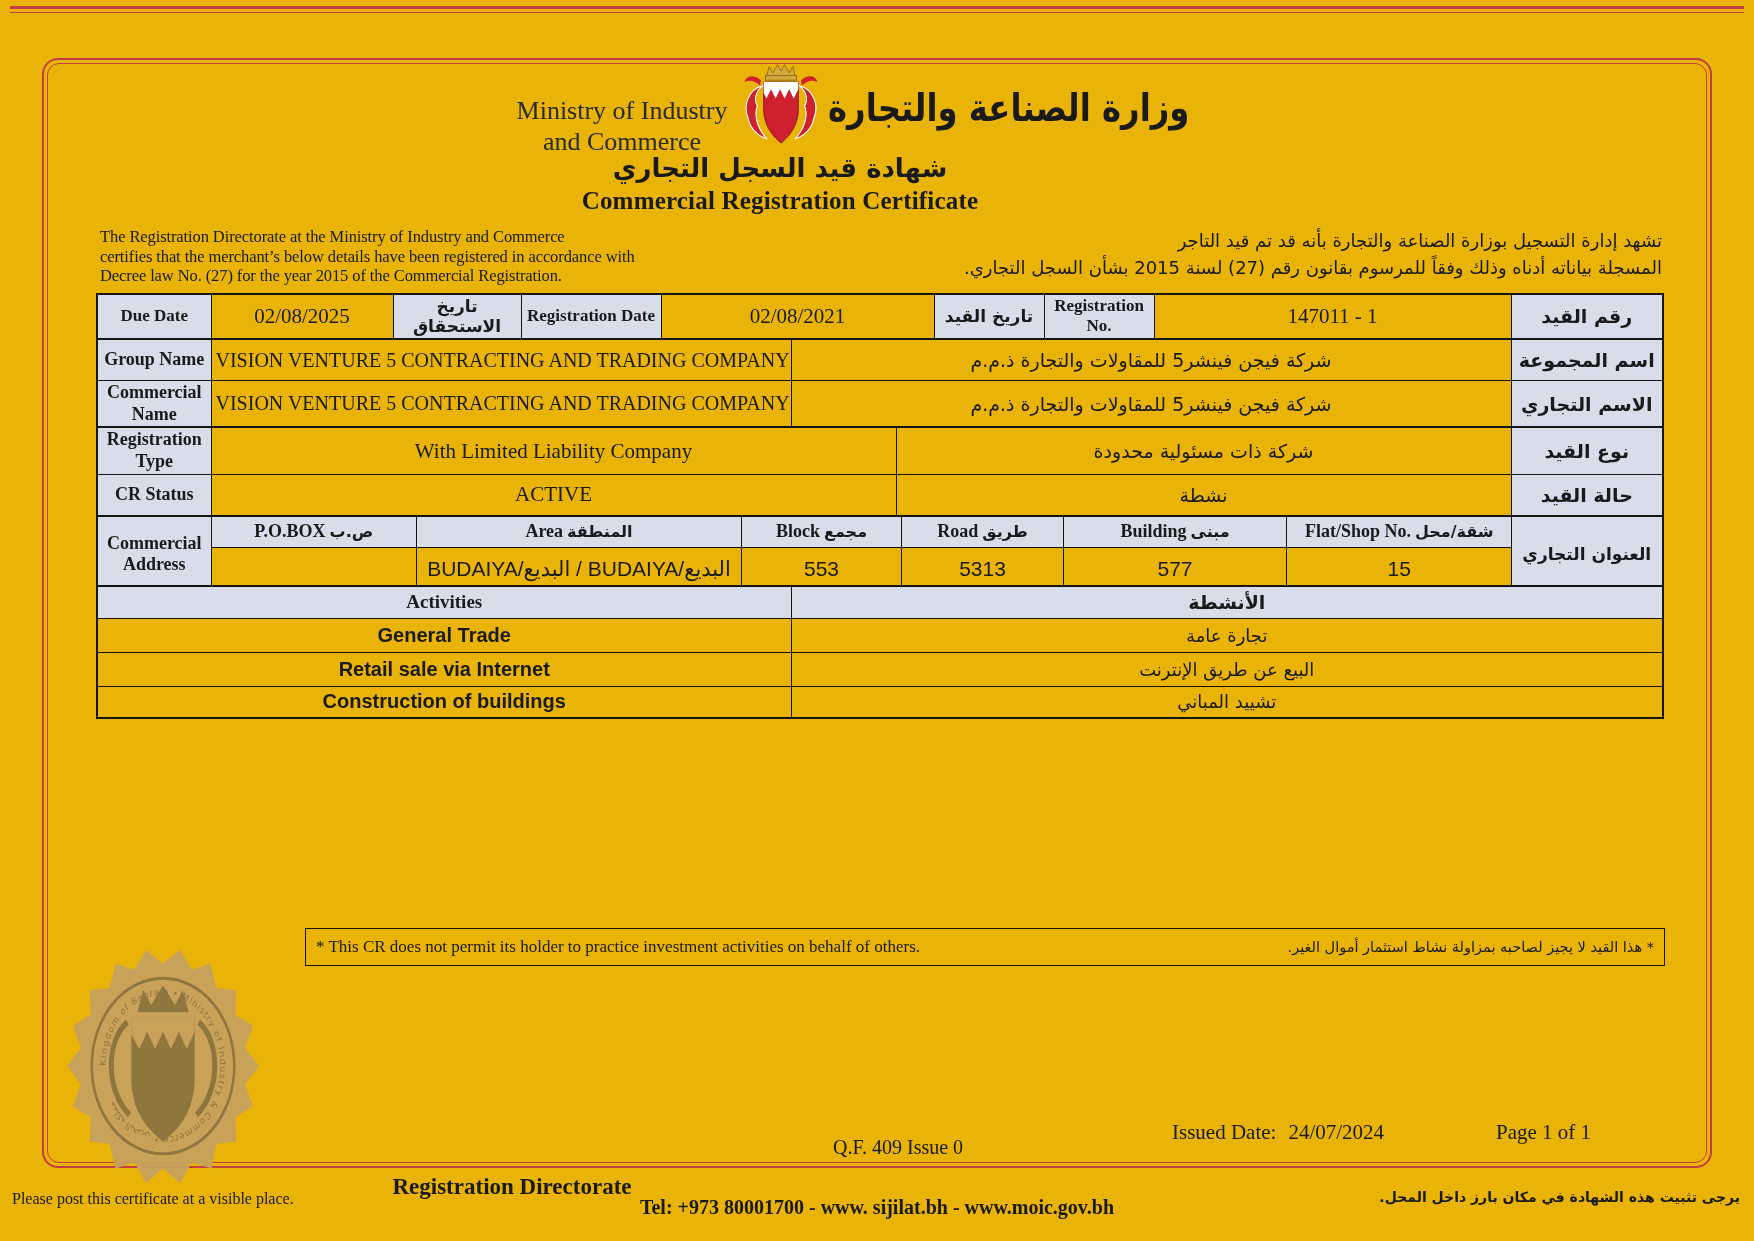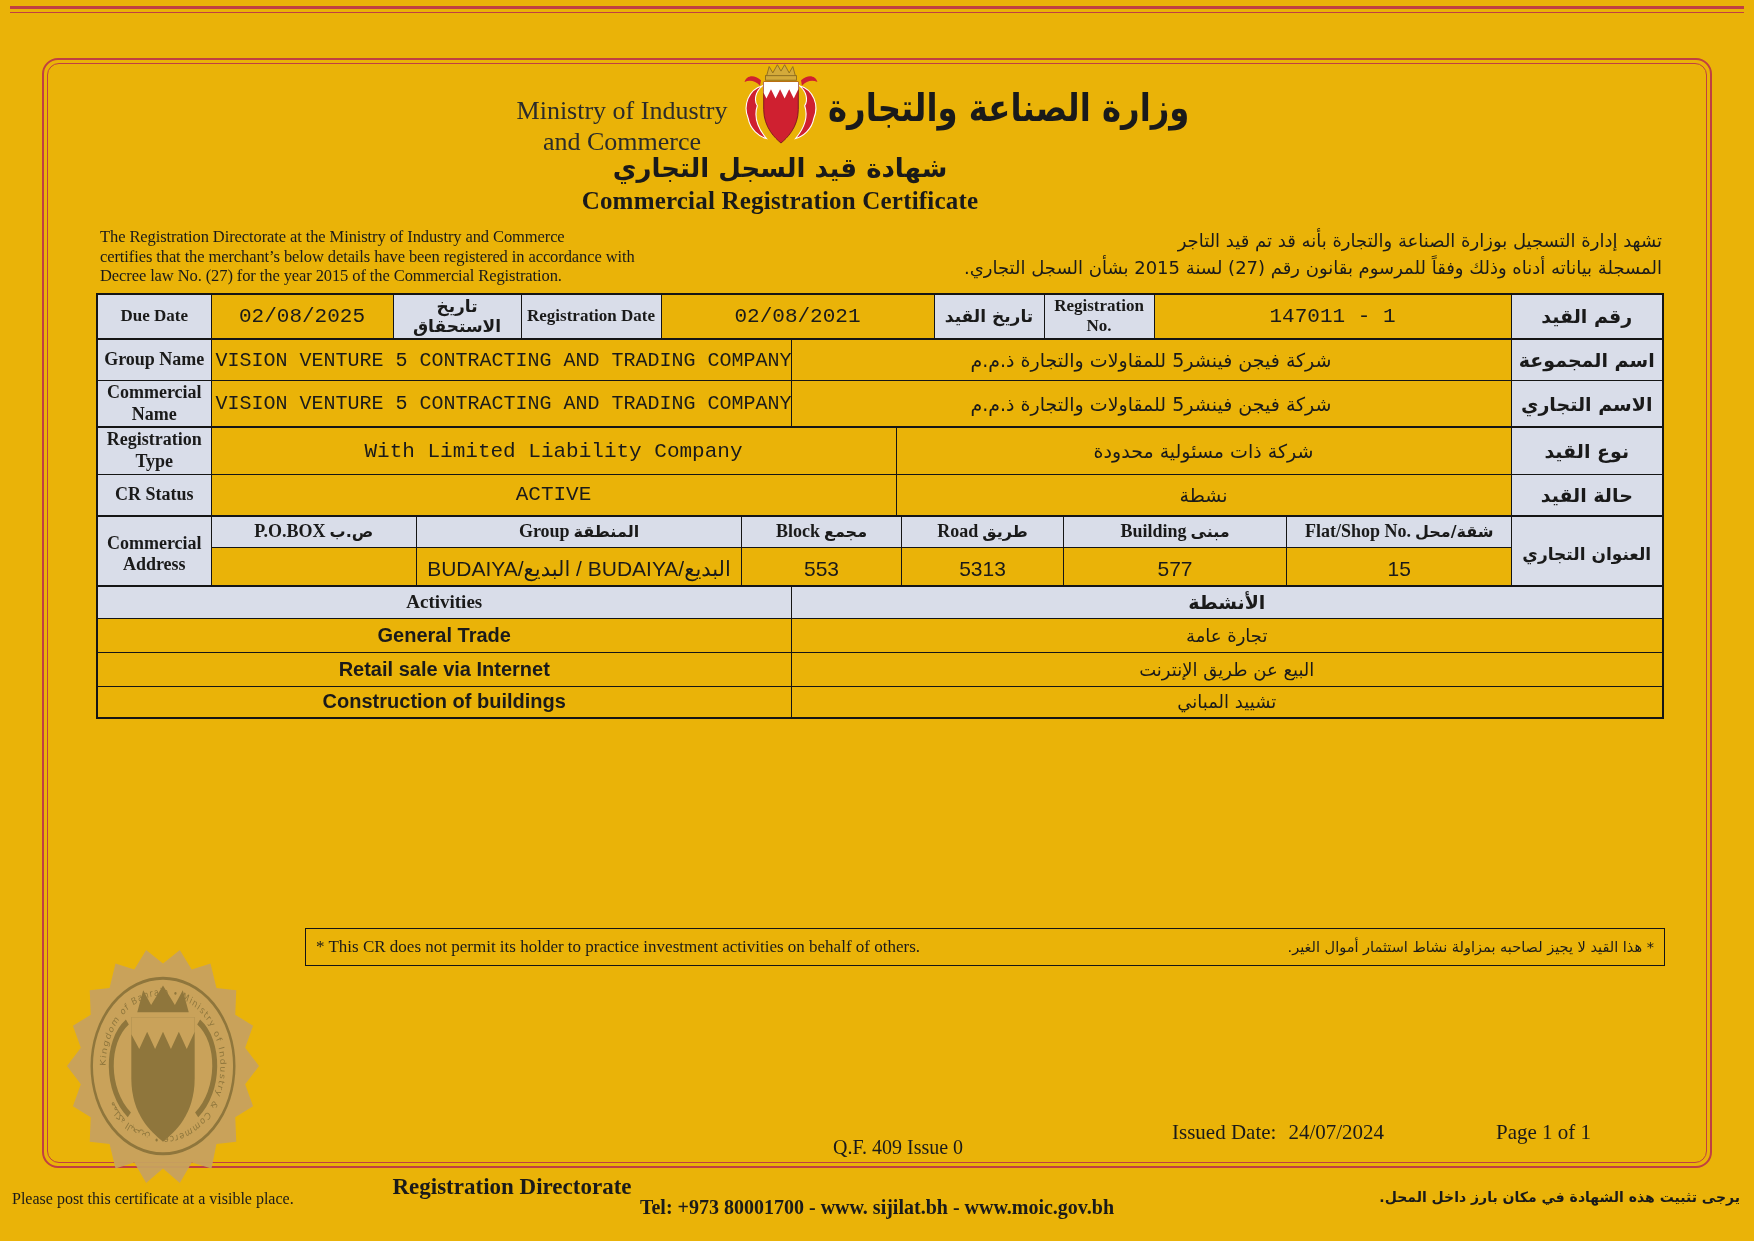--- a/index.html
+++ b/index.html
@@ -41,21 +41,21 @@
   table.grp { border-collapse: collapse; table-layout: fixed; width: 1566px;
               border: 2px solid #151515; }
   table.grp + table.grp { margin-top: -2px; }
   .grp td { border: 1.5px solid #151515; padding: 1px 4px; vertical-align: middle; overflow: hidden; }
   td.lbl { background: #d9dde9; font-weight: bold; text-align: center;
            font-size: 18px; line-height: 1.2; font-family: "Liberation Serif", serif; }
   td.lbl-s { font-size: 17px; }
   td.lbl-ar { background: #d9dde9; font-weight: bold; text-align: center; direction: rtl;
               font-family: "DejaVu Sans", sans-serif; font-size: 19px; }
   td.lbl-ar-s { font-size: 17px; }
-  td.val { font-family: Liberation Mono, monospace; font-size: 21px; text-align: center; white-space: nowrap; }
+  td.val { font-family: Liberation Serif, serif; font-size: 21px; text-align: center; white-space: nowrap; }
   td.val-sm { font-size: 20px; }
   td.val-ar { font-family: "DejaVu Sans", sans-serif; font-size: 19px; text-align: center;
               direction: rtl; white-space: nowrap; }
   
   td.host { padding: 0; }
   table.nest { border-collapse: collapse; table-layout: fixed; width: 100%; }
   .nest td { border: none; border-left: 1.5px solid #151515; padding: 1px 4px;
              text-align: center; vertical-align: middle; overflow: hidden; }
   .nest td.nfc { border-left: none; }
   .nest tr.vrow td { border-top: 1.5px solid #151515; }
@@ -225,21 +225,21 @@
                   <col style="width:205px">
                   <col style="width:325px">
                   <col style="width:160px">
                   <col style="width:162px">
                   <col style="width:223px">
                   <col style="width:225px">
                 </colgroup>
             <tbody>
                   <tr style="height:30px">
               <td class="hcell nfc"><span class="en">P.O.BOX</span> <span class="ar">ص.ب</span></td>
-              <td class="hcell"><span class="en">Group</span> <span class="ar">المنطقة</span></td>
+              <td class="hcell"><span class="en">Area</span> <span class="ar">المنطقة</span></td>
               <td class="hcell"><span class="en">Block</span> <span class="ar">مجمع</span></td>
               <td class="hcell"><span class="en">Road</span> <span class="ar">طريق</span></td>
               <td class="hcell"><span class="en">Building</span> <span class="ar">مبنى</span></td>
               <td class="hcell"><span class="en">Flat/Shop No.</span> <span class="ar">شقة/محل</span></td>
             </tr>
             <tr class="vrow" style="height:44px">
               <td class="ncell nfc"></td>
               <td class="ncell">BUDAIYA/البديع / BUDAIYA/البديع</td>
               <td class="ncell">553</td>
               <td class="ncell">5313</td>

